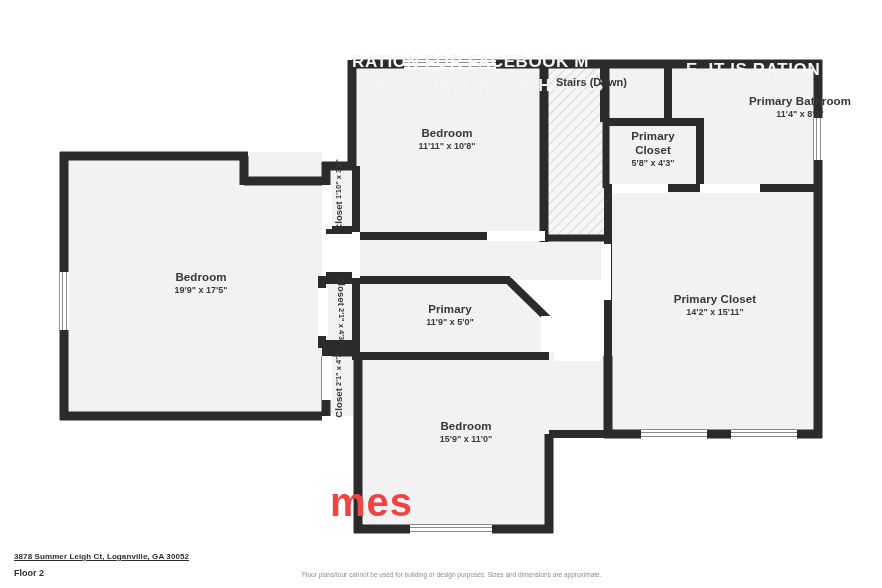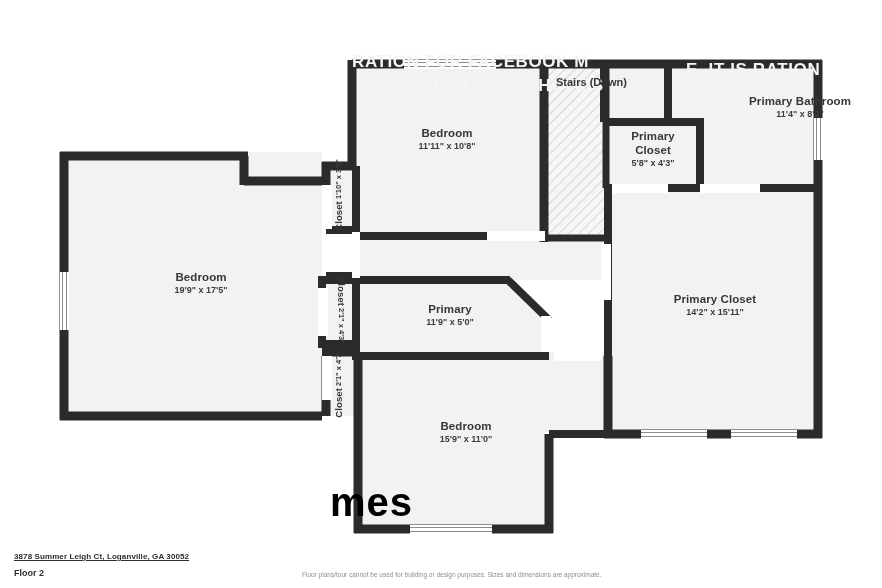--- a/index.html
+++ b/index.html
@@ -22,21 +22,21 @@
   .closet-label .room-dim{font-size:7.5px;}
   .rot-ccw{transform:rotate(-90deg);transform-origin:center center;}
   .rot-cw{transform:rotate(90deg);transform-origin:center center;}
 
   .stairs-label{position:absolute;font-size:11px;font-weight:700;color:#373737;white-space:nowrap;}
 
   .watermark{position:absolute;color:#f4f4f4;font-weight:700;white-space:nowrap;pointer-events:none;
     letter-spacing:.6px;}
   #wm-line1{font-size:17px;left:352px;top:52px;}
   #wm-line2{font-size:17px;left:360px;top:76px;}
-  #wm-brand{font-size:40px;left:330px;top:480px;color:#000000;letter-spacing:1px;}
+  #wm-brand{font-size:40px;left:330px;top:480px;color:#ef4444;letter-spacing:1px;}
 
   #footer-address{position:absolute;left:14px;top:552px;font-size:8px;font-weight:700;color:#2e2e2e;letter-spacing:.1px;text-decoration:underline;}
   #footer-floor{position:absolute;left:14px;top:568px;font-size:9px;font-weight:700;color:#2e2e2e;}
   #footer-disclaimer{position:absolute;left:302px;top:571px;font-size:6.5px;color:#8d8d8d;}
 </style>
 </head>
 <body>
 
 <div id="plan-stage">
 

